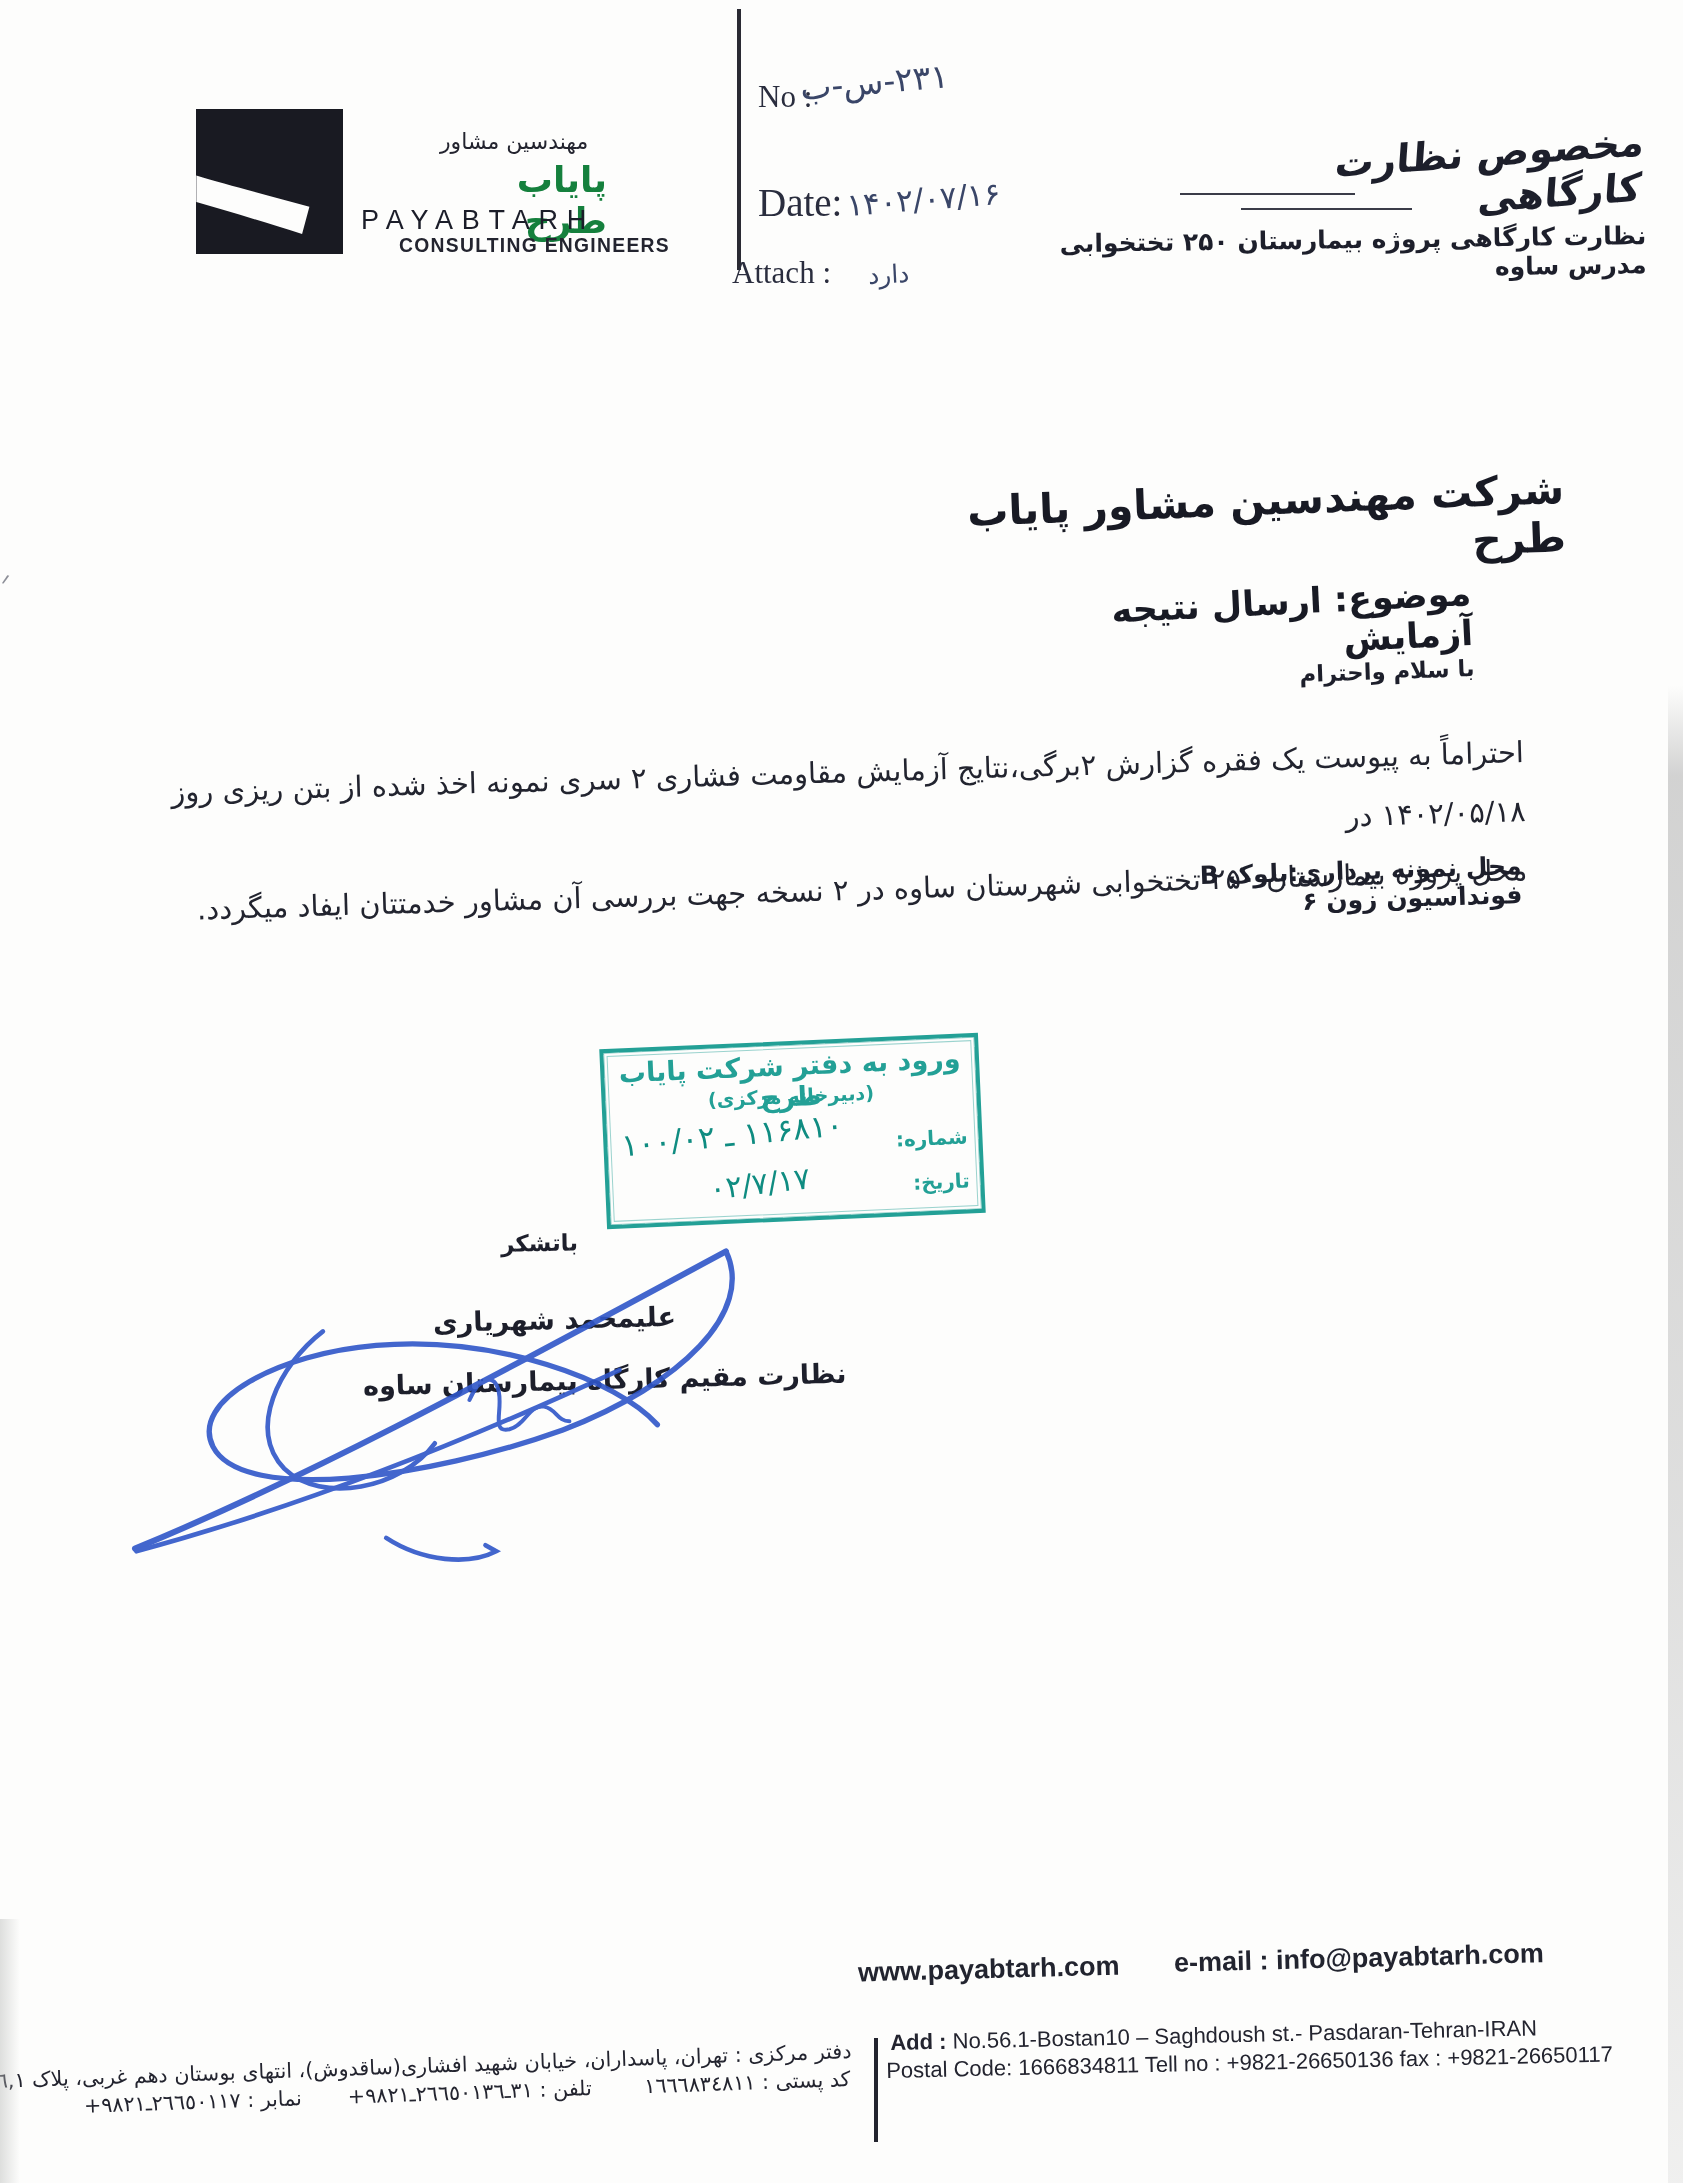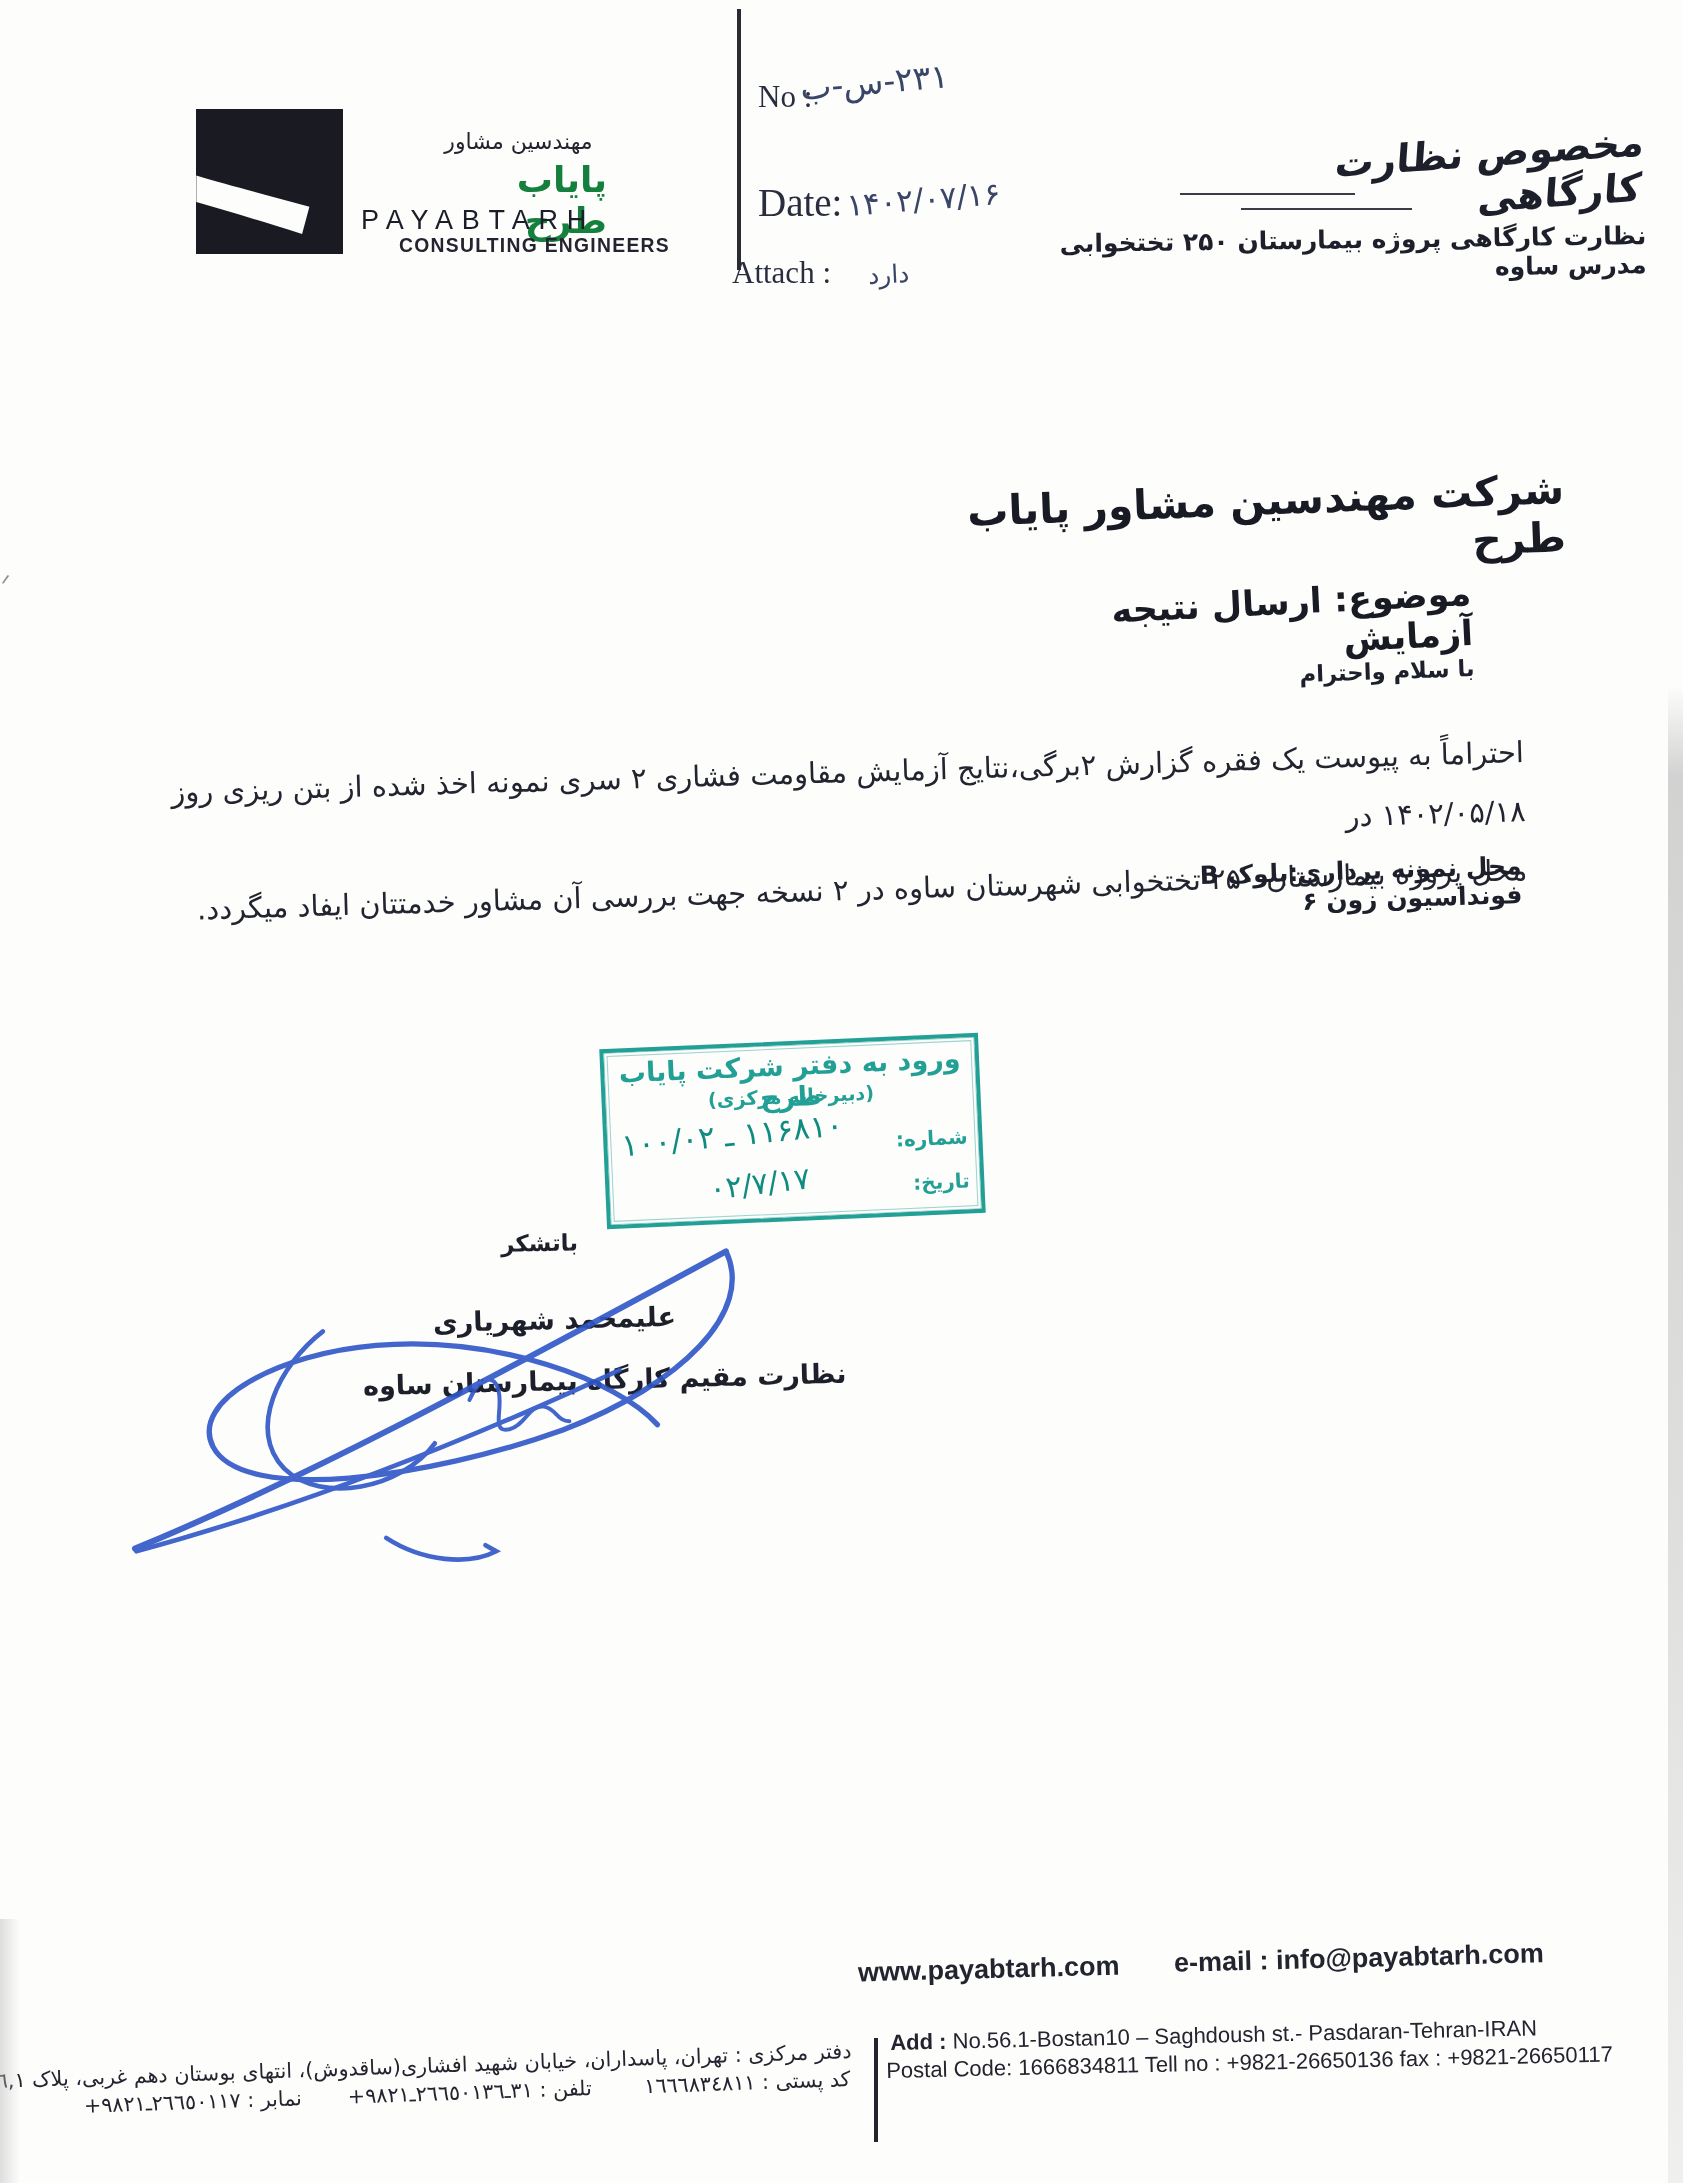--- a/index.html
+++ b/index.html
@@ -7,21 +7,21 @@
     position:relative;width:1683px;height:2183px;
     background:#fdfdfc;overflow:hidden;
     font-family:"DejaVu Sans",sans-serif;color:#21232f;
   }
   .abs{position:absolute;}
   .rtl{direction:rtl;unicode-bidi:plaintext;}
   .serifLabel{font-family:"Liberation Serif",serif;color:#2a2d3e;}
   .hand{color:#3a4668;}
   
   .logo-box{left:196px;top:109px;width:147px;height:145px;background:#191a22;}
-  .logo-tagline{left:440px;top:129px;width:157px;text-align:center;font-size:22px;color:#23242f;}
+  .logo-tagline{left:440px;top:129px;width:157px;text-align:left;font-size:22px;color:#23242f;}
   .logo-name-fa{left:427px;top:159px;width:180px;text-align:right;font-size:36px;font-weight:bold;color:#15803d;}
   .logo-name-en{left:361px;top:205px;font-size:27px;font-weight:normal;letter-spacing:8.7px;color:#1b1d29;font-family:"Liberation Sans",sans-serif;}
   .logo-sub-en{left:399px;top:235px;font-size:19.3px;font-weight:bold;letter-spacing:1.3px;color:#23242f;font-family:"Liberation Sans",sans-serif;}
   .vline{left:737px;top:9.3px;width:4px;height:261px;background:#2a2a33;}
   .no-label{left:758px;top:79px;font-size:31px;}
   .no-value{left:802px;top:69px;font-size:33px;transform:rotate(-5deg);transform-origin:left bottom;letter-spacing:1.3px;}
   .date-label{left:758px;top:180px;font-size:39px;}
   .date-value{left:848px;top:187px;font-size:31px;transform:rotate(-4.5deg);transform-origin:left bottom;letter-spacing:5.3px;}
   .attach-label{left:732px;top:255px;font-size:31px;}
   .attach-value{left:868px;top:260px;font-size:25px;transform:rotate(-3deg);}

